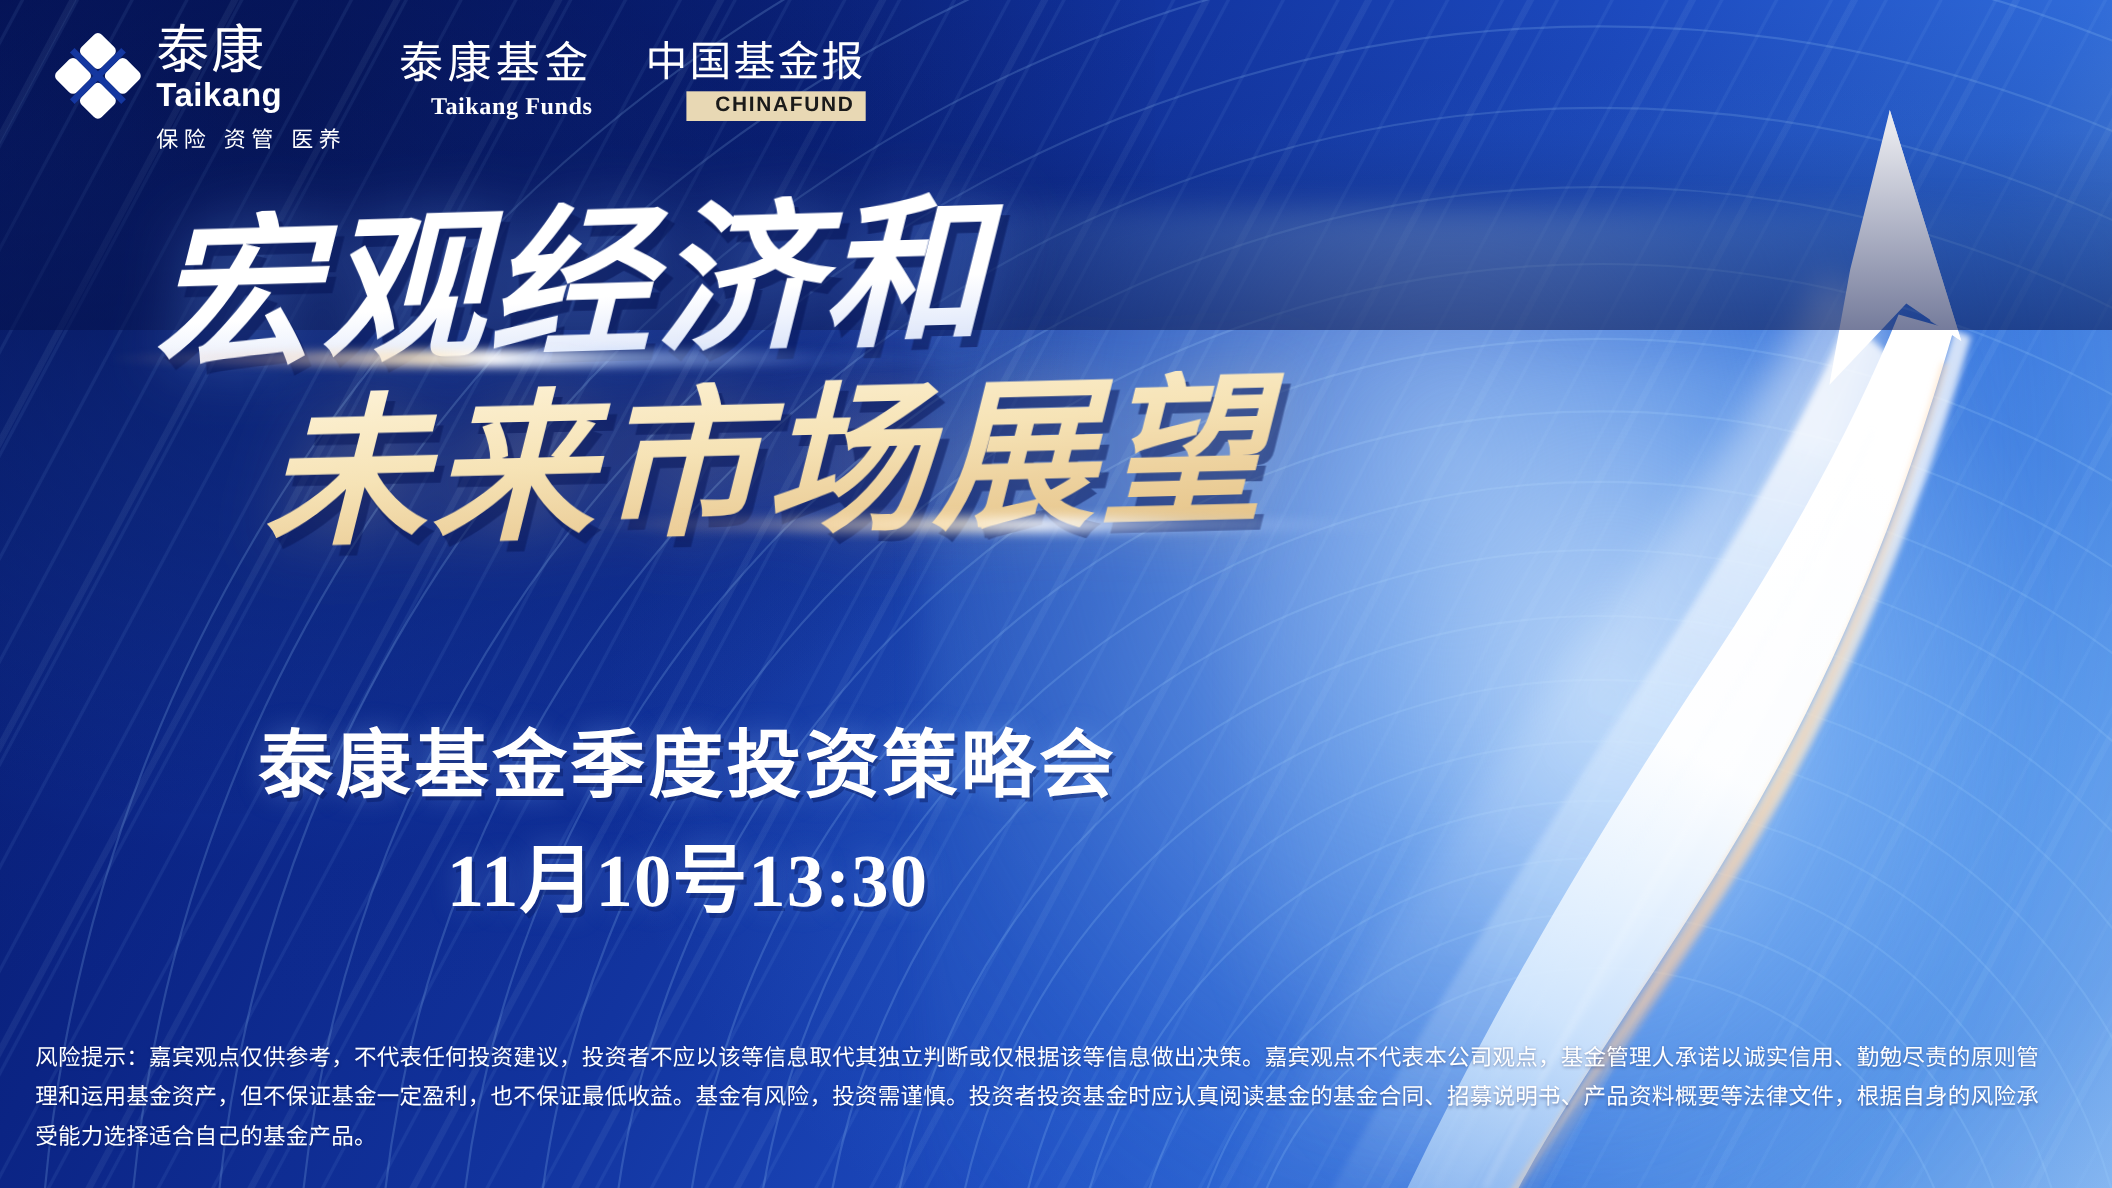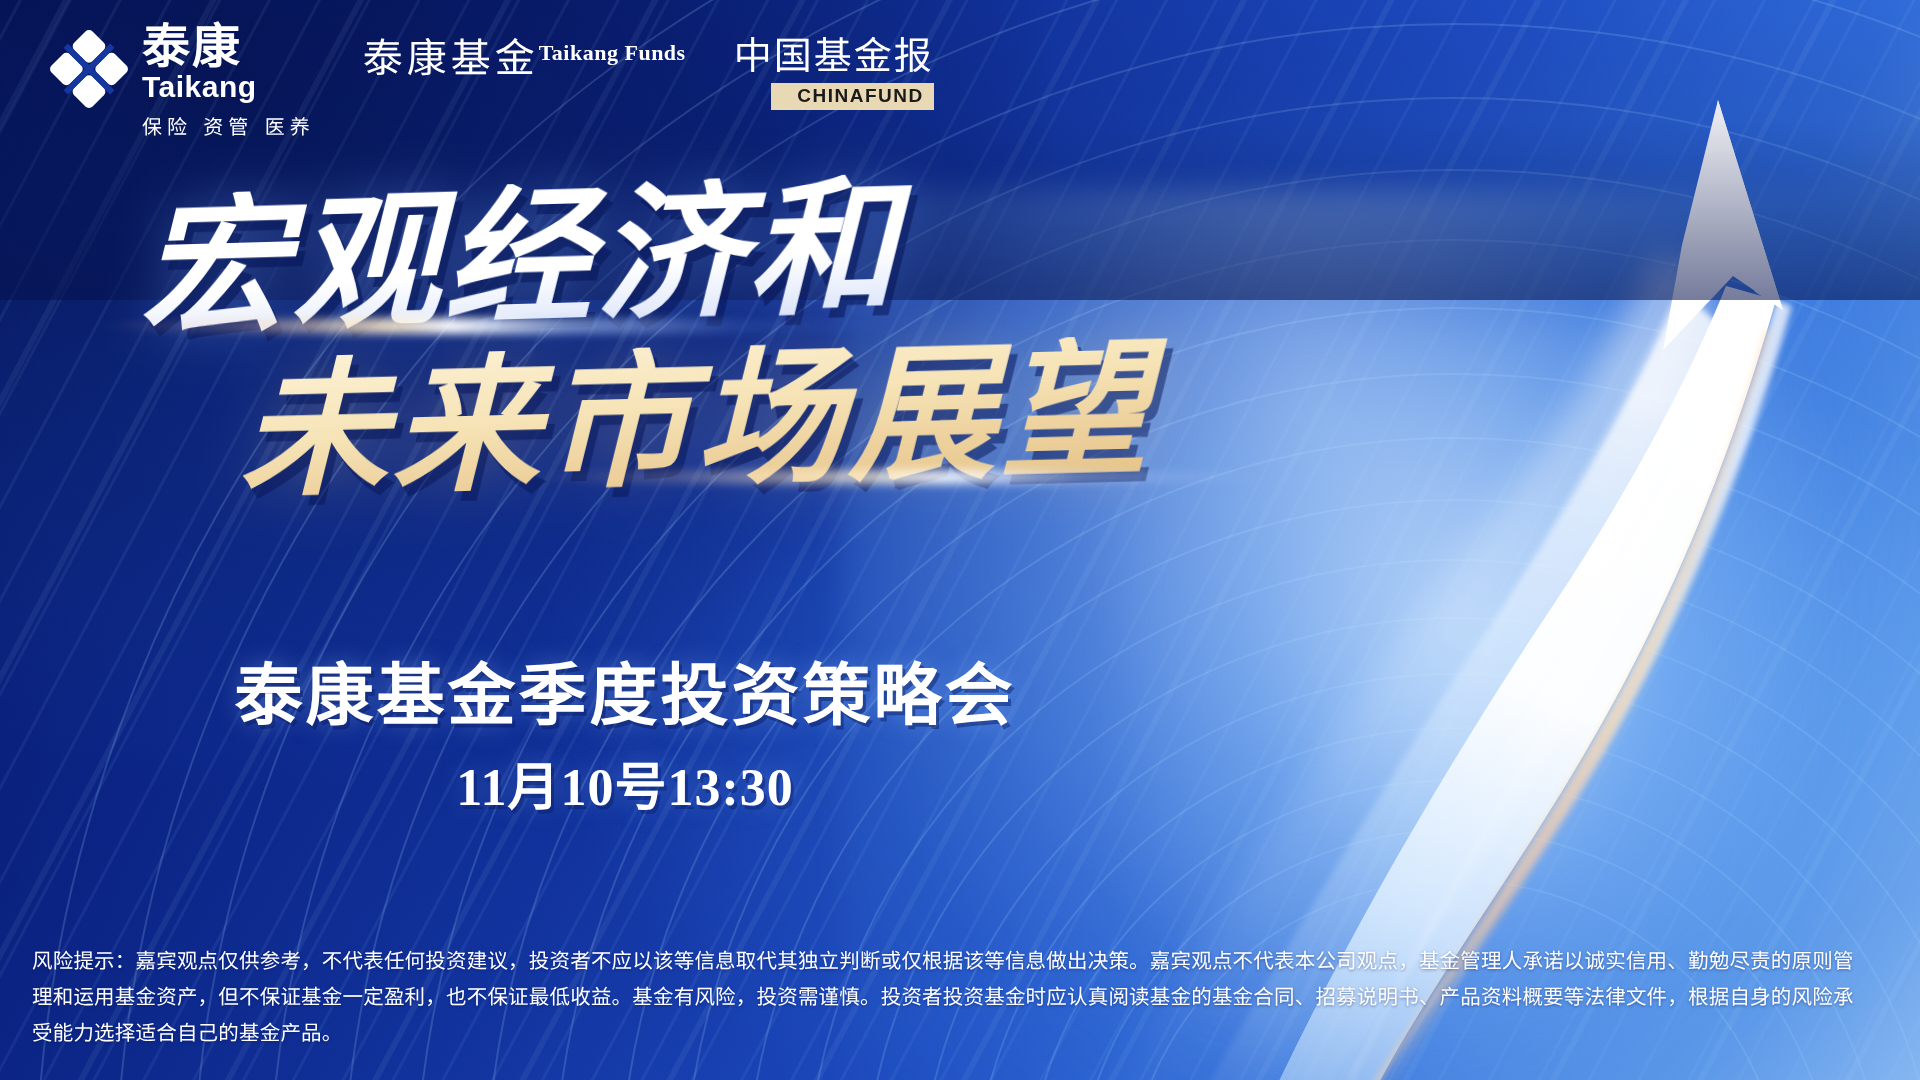--- a/index.html
+++ b/index.html
@@ -82,34 +82,34 @@
   
   .logo-bar {
     position:absolute; left:46px; top:22px;
     display:flex; align-items:flex-start; gap:48px;
   }
 
   .logo-taikang { display:flex; align-items:flex-start; gap:10px; }
   .tk-mark { width:86px; height:86px; position:relative; margin-top:4px; }
   .tk-text { display:flex; flex-direction:column; }
   .tk-cn {
-    font-size:48px; font-weight:700; color:#ffffff; line-height:1.0;
+    font-size:48px; font-weight:400; color:#ffffff; line-height:1.0;
     letter-spacing:2px; font-family:"DejaVu Sans","Liberation Sans",sans-serif;
   }
   .tk-en {
     font-size:30px; font-weight:700; color:#ffffff; line-height:1.05;
     letter-spacing:.5px; margin-top:1px;
   }
   .tk-sub {
     font-size:20px; color:#ffffff; letter-spacing:5px;
     margin-top:8px; white-space:nowrap;
     font-family:"DejaVu Sans","Liberation Sans",sans-serif;
   }
 
-  .logo-funds { display:flex; align-items:flex-start; margin-top:14px; }
+  .logo-funds { display:flex; flex-direction:column; align-items:flex-end; margin-top:14px; }
   .fund-cn {
     font-size:40px; color:#ffffff; letter-spacing:4px; line-height:1.1;
     font-family:"DejaVu Serif","Liberation Serif",serif; font-weight:400;
   }
   .fund-en {
     font-size:22px; color:#ffffff; font-weight:700; letter-spacing:.5px;
     font-family:"Liberation Serif","DejaVu Serif",serif; margin-top:4px;
   }
 
   .logo-chinafund { display:flex; flex-direction:column; align-items:flex-end; margin-top:14px; }
@@ -203,21 +203,21 @@
     text-shadow:3px 4px 0 rgba(6,24,96,0.45), 0 0 24px rgba(150,195,255,0.35);
     white-space:nowrap;
   }
 
   
   .datetime {
     position:absolute; left:0; top:745px; width:1250px;
     text-align:center;
     font-family:"Liberation Serif","DejaVu Serif",serif;
     font-weight:700;
-    font-size:52px; color:#ffffff;
+    font-size:68px; color:#ffffff;
     letter-spacing:1px;
     text-shadow:3px 4px 0 rgba(6,24,96,0.40), 0 0 26px rgba(150,195,255,0.30);
     white-space:nowrap;
   }
 
   
   .disclaimer {
     position:absolute; left:32px; bottom:28px;
     width:1840px;
     font-family:"DejaVu Sans","Liberation Sans",sans-serif;

